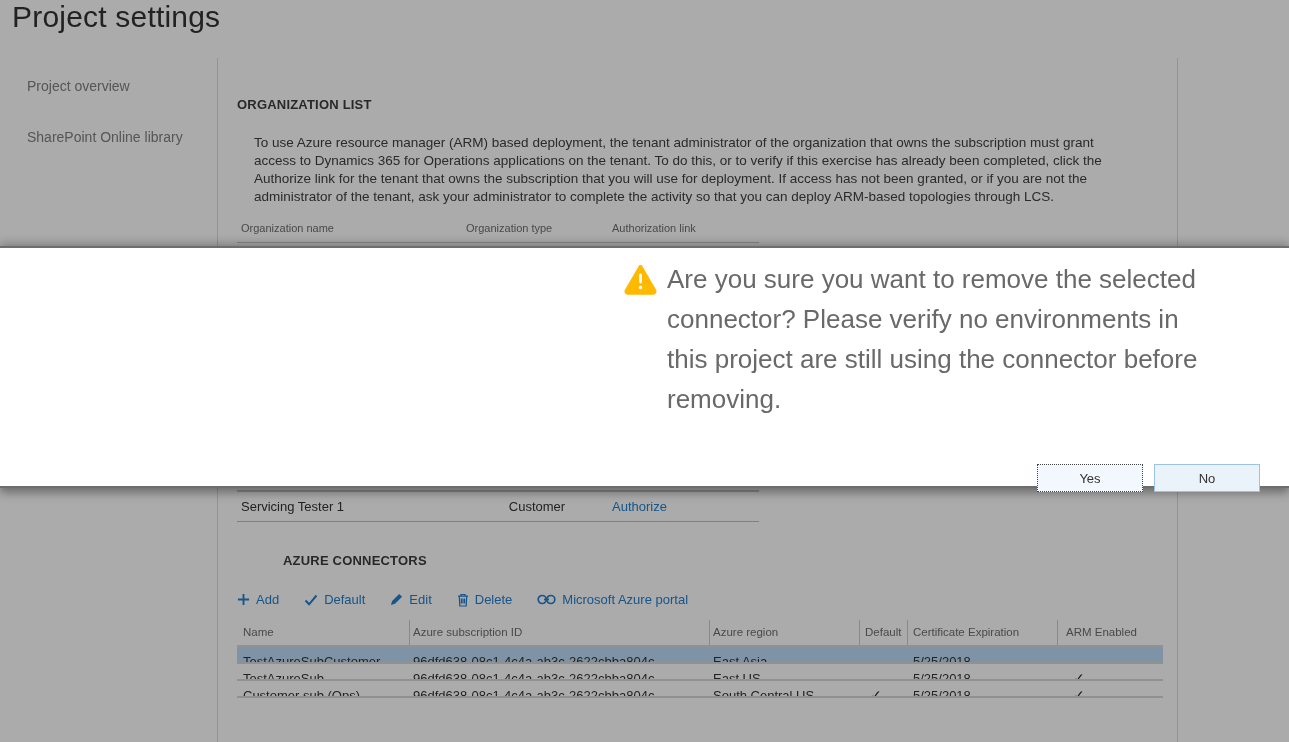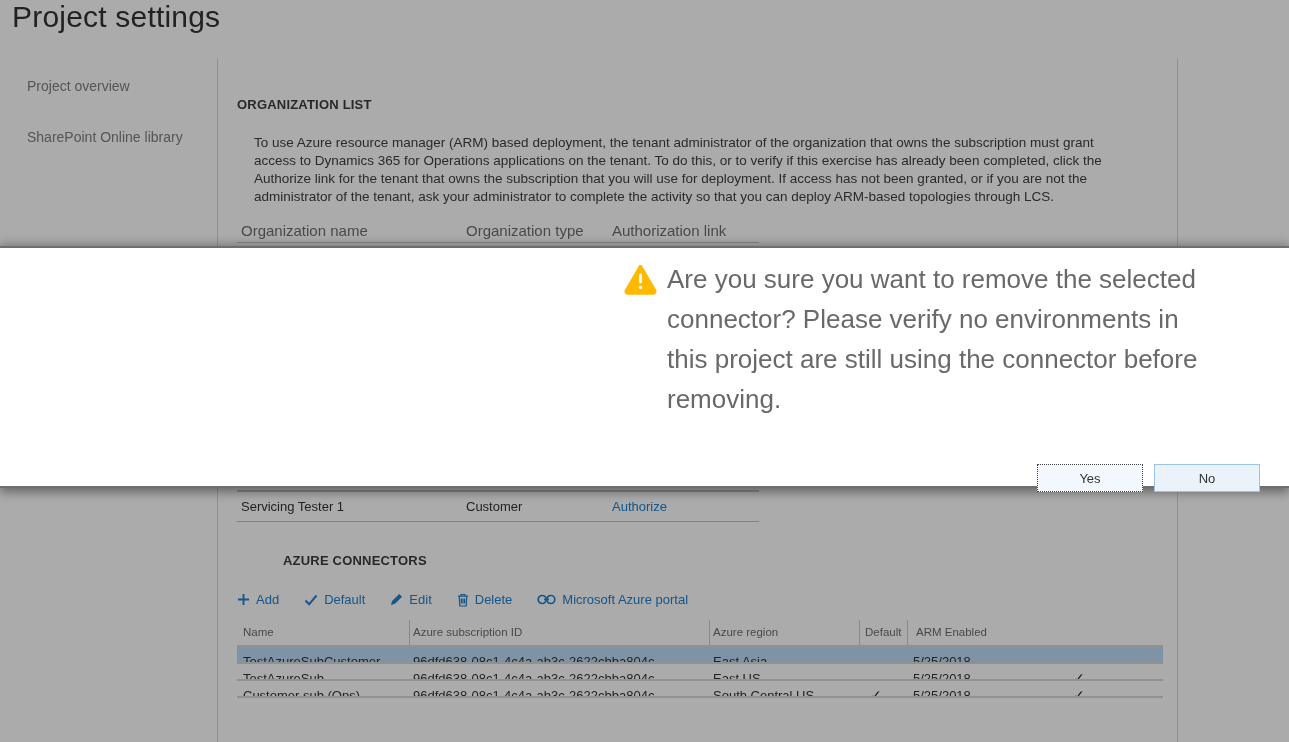--- a/index.html
+++ b/index.html
@@ -30,27 +30,27 @@
     position:absolute; font-size:13px; font-weight:bold; color:#3d3d3d; letter-spacing:0.2px;
   }
   .org-heading { left:0; top:97px; }
   .org-desc {
     position:absolute; left:0; top:134px; width:876px;
     font-size:13.5px; line-height:18px; color:#404040;margin-left:17px;
   }
   
   .org-cols { position:absolute; left:0; top:222px; width:522px; height:21px;
     display:flex; border-bottom:1px solid #c6c6c6; }
-  .org-col { font-size:15px; color:#6e6e6e; padding-left:4px; }
+  .org-col { font-size:11px; color:#6e6e6e; padding-left:4px; }
   .org-col:nth-child(1){ width:225px; } .org-col:nth-child(2){ width:146px; } .org-col:nth-child(3){ width:151px; }
   .org-row { position:absolute; left:0; top:490px; width:522px; height:32px;
     display:flex; align-items:center;
     border-top:2px solid #c9c9c9; border-bottom:1px solid #bfbfbf; }
   .org-cell { font-size:13px; color:#333; padding-left:4px; }
-  .org-cell:nth-child(1){ width:225px; } .org-cell:nth-child(2){ width:146px; }
+  .org-cell:nth-child(1){ width:225px; } .org-cell:nth-child(2){ width:146px;text-align:center; }
   .org-cell.link { color:var(--accent); cursor:pointer; }
 
   .az-heading { left:0; top:553px;margin-left:46px; }
   .toolbar { position:absolute; left:0; top:592px; display:flex; gap:25px; align-items:center; }
   .tool-btn { display:flex; align-items:center; gap:6px; color:var(--accent);
     font-size:13px; cursor:pointer; }
   .tool-btn svg { display:block; }
 
   
   .tbl-head { position:absolute; left:0; top:620px; width:926px; height:27px; display:flex; }
@@ -162,20 +162,21 @@
             </svg>
           </span>
           <div class="" style="display: inline;">Microsoft Azure portal</div>
         </div>
       </div>
     <div class="tbl-head" id="tblHead">
         <div class="th c0">Name</div>
         <div class="th c1">Azure subscription ID</div>
         <div class="th c2">Azure region</div>
         <div class="th c3">Default</div>
+        <div class="th c4">Certificate Expiration</div>
         <div class="th c5">ARM Enabled</div>
       </div>
     <div class="tbl-body" id="tblBody">
         <div class="tr selected">
           <div class="td c0">TestAzureSubCustomer</div>
           <div class="td c1">96dfd638-08c1-4c4a-ab3c-2622cbba804c</div>
           <div class="td c2">East Asia</div>
           <div class="td c3 check"></div>
           <div class="td c4">5/25/2018</div>
           <div class="td c5 check"></div>

